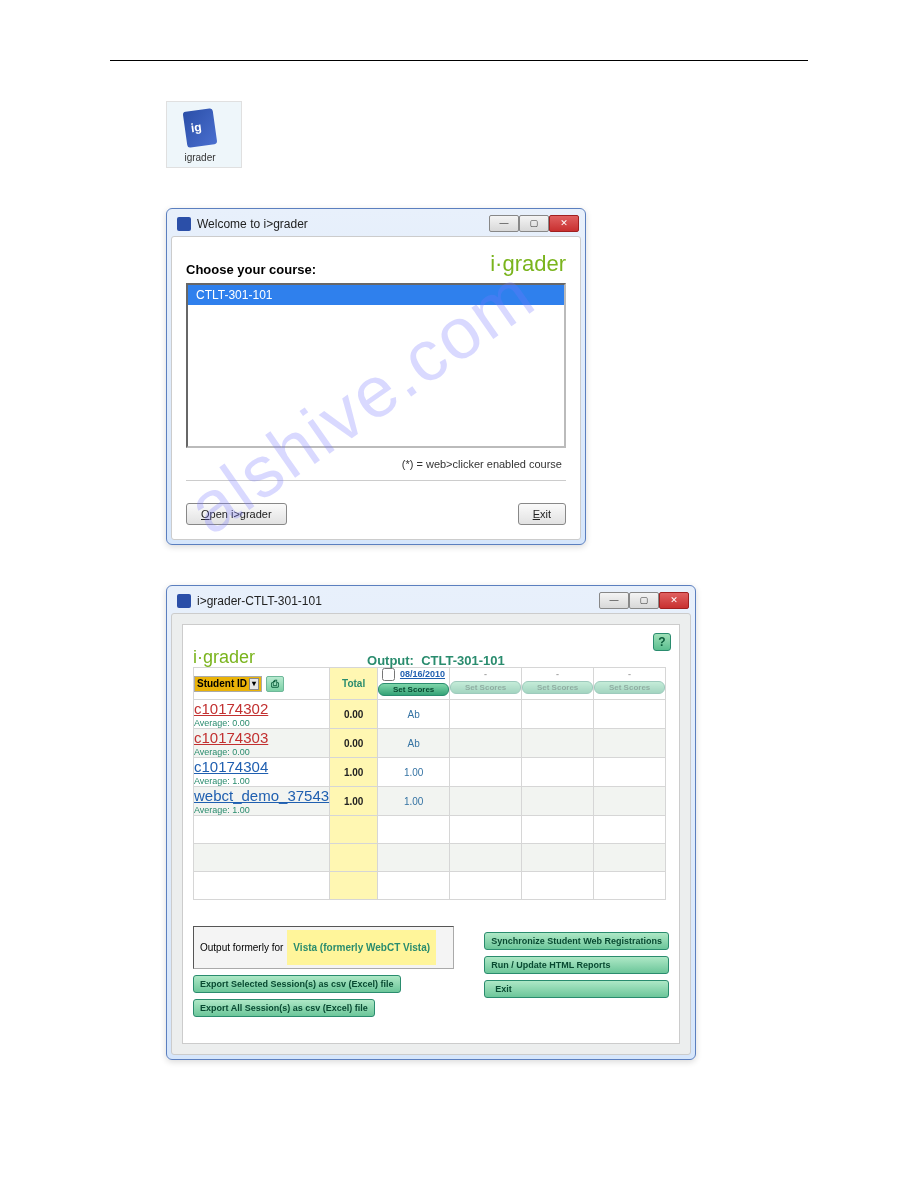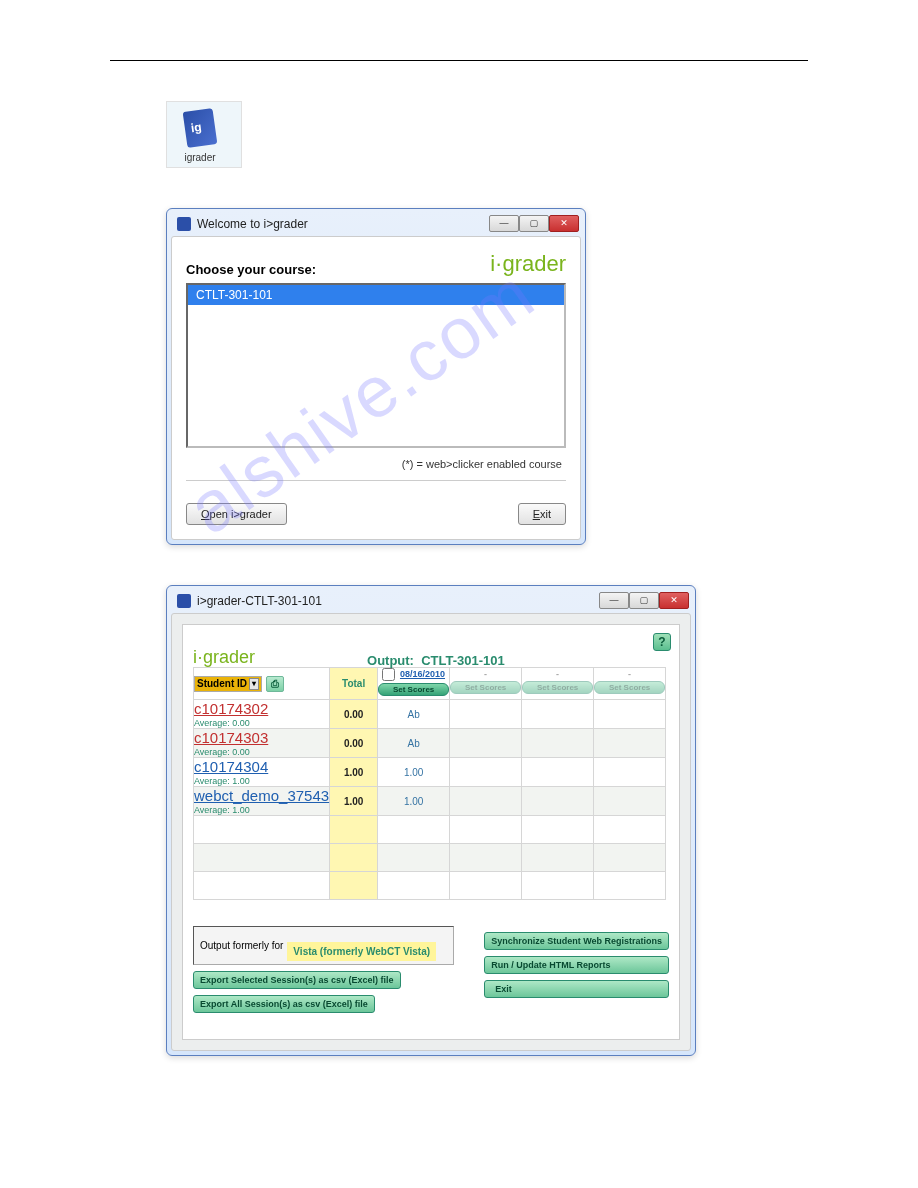--- a/index.html
+++ b/index.html
@@ -142,21 +142,21 @@
   tr.empty td { height:28px; }
   tr.alt td { background:#f2f4f1; }
   tr.alt td.total-cell { background:#fff7b2; }
 
   .out-row { margin-top:26px; display:flex; gap:30px; align-items:flex-start;}
   .out-left { flex:1; }
   .inset-box {
     border:1px inset #aaa; background:#f4f4f4; padding:3px 6px; font-size:10px;
     display:flex; align-items:center; gap:4px;
   }
-  .inset-box .hl { background:#fff59a; color:#2a8c6e; font-weight:bold; padding:4px 6px;margin-top:12px;}
+  .inset-box .hl { background:#fff59a; color:#2a8c6e; font-weight:bold; padding:12px 6px;}
   .action-btn {
     display:inline-block; border:1px solid #2a8c6e; border-radius:3px;
     background:linear-gradient(#aee8c6,#6cc69a);
     color:#084a31; font-weight:bold; font-size:9px;
     padding:3px 6px; margin-top:6px;
   }
   .out-right .action-btn { display:block; margin-bottom:6px; }
 
   
   .watermark {

